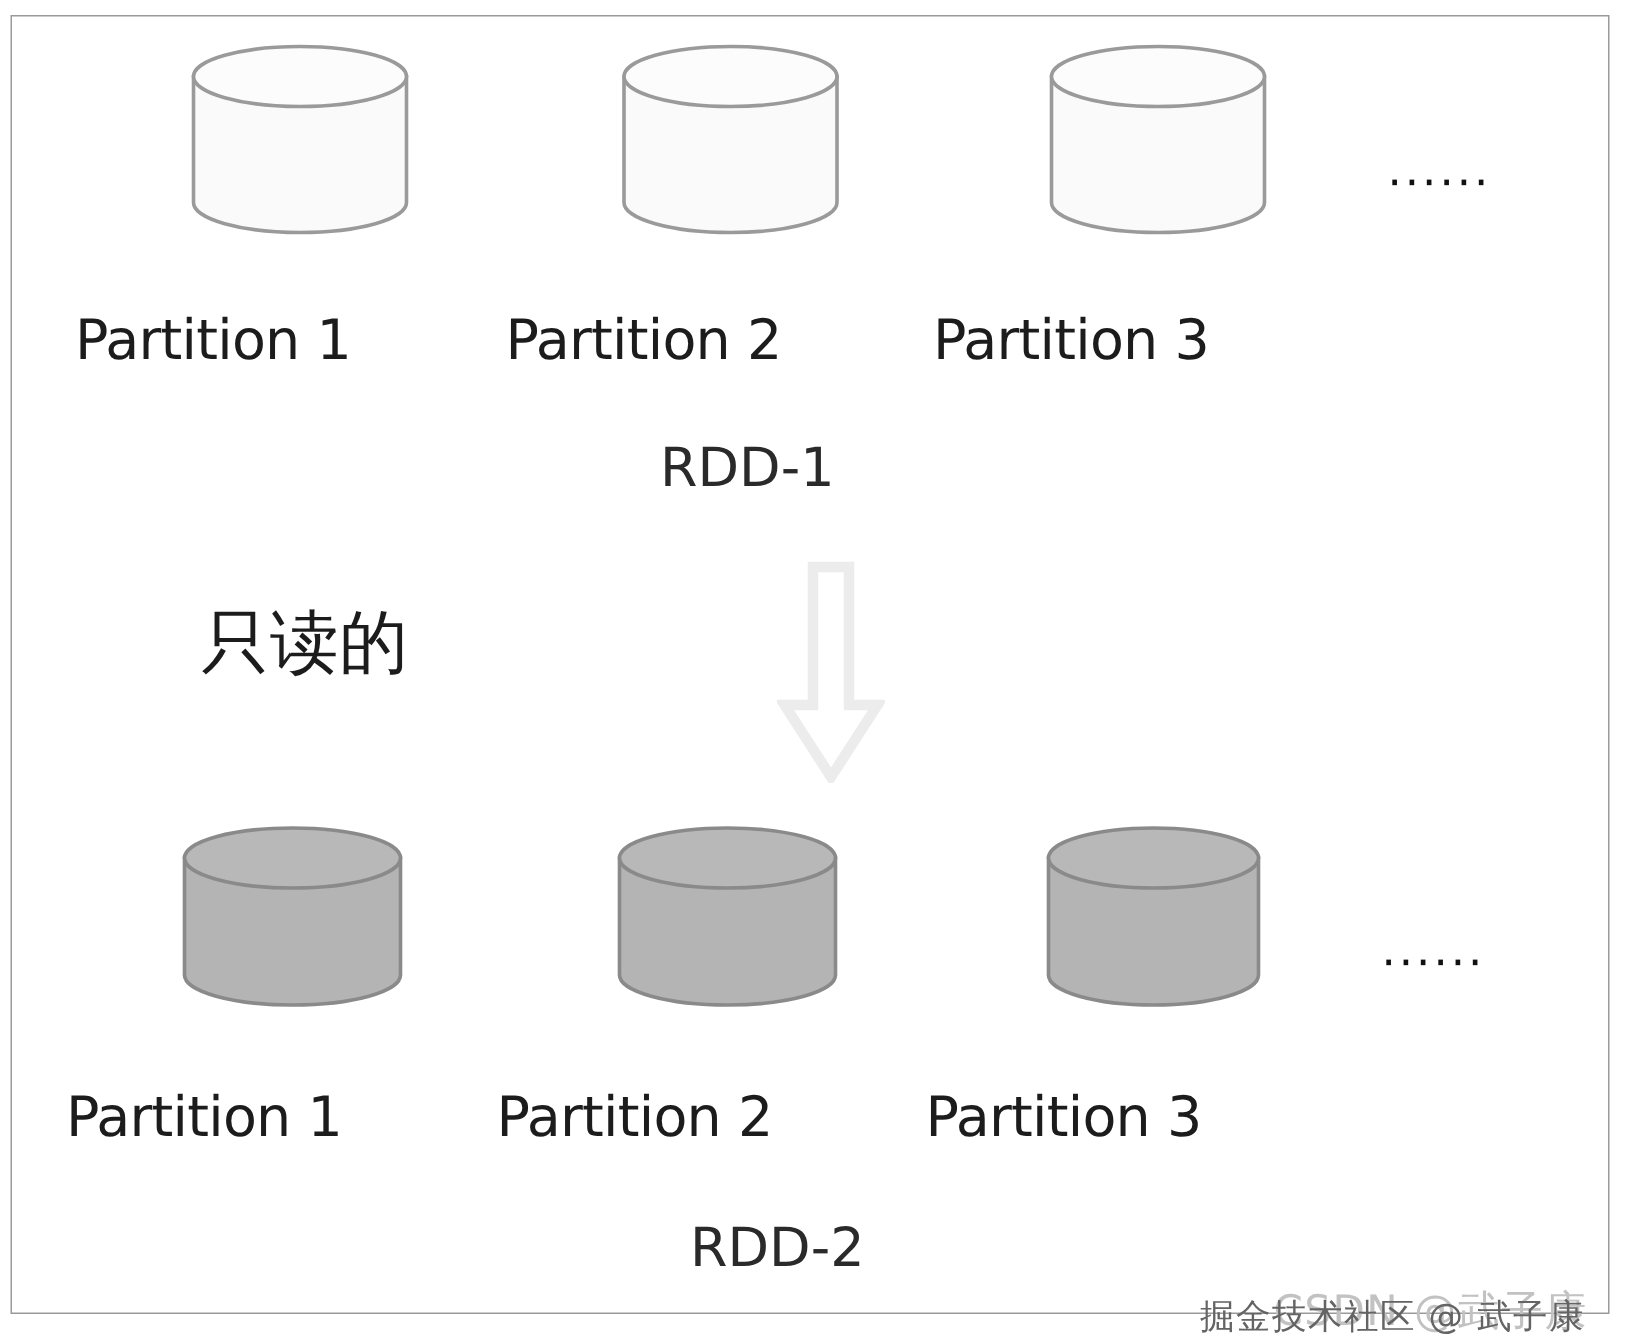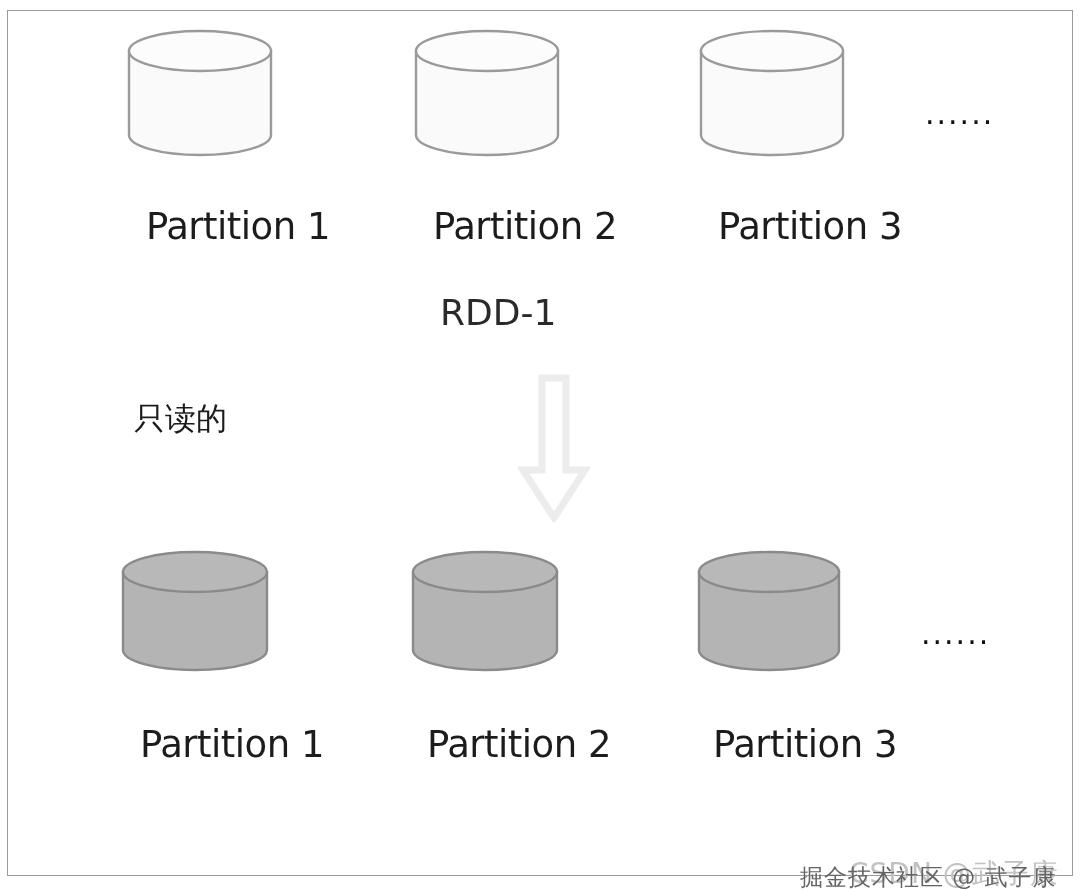--- a/index.html
+++ b/index.html
@@ -37,36 +37,36 @@
 
   
   .plabel {
     position: absolute;
     font-family: "DejaVu Sans", "Liberation Sans", sans-serif;
     font-size: 37px;
     font-weight: 400;
     color: #1c1c1c;
     letter-spacing: -0.5px;
     white-space: nowrap;
-    text-align: right;
+    text-align: left;
   }
   .rddlabel {
     position: absolute;
     font-family: "DejaVu Sans", "Liberation Sans", sans-serif;
     font-size: 36px;
     font-weight: 400;
     color: #2a2a2a;
     letter-spacing: 0px;
     white-space: nowrap;
     text-align: left;
   }
   .cnlabel {
     position: absolute;
     font-family: "DejaVu Sans", "Liberation Sans", sans-serif;
-    font-size: 31px;
+    font-size: 46px;
     font-weight: 500;
     color: #1c1c1c;
     white-space: nowrap;
   }
   .dots {
     position: absolute;
     font-family: "DejaVu Sans", "Liberation Sans", sans-serif;
     font-size: 30px;
     letter-spacing: 2px;
     color: #111111;
@@ -160,16 +160,17 @@
       <ellipse cx="73" cy="22" rx="70" ry="20" fill="#b8b8b8" stroke="#8a8a8a" stroke-width="2.4"></ellipse>
     </svg>
   </div>
 
   <div class="dots" style="left:921px; top:625px;">······</div>
 
   <div class="plabel" style="left:44px; top:723px; width:280px;">Partition 1</div>
   <div class="plabel" style="left:331px; top:723px; width:280px;">Partition 2</div>
   <div class="plabel" style="left:617px; top:723px; width:280px;">Partition 3</div>
 
+  <div class="rddlabel" style="left:460px; top:812px; width:220px;">RDD-2</div>
 
   <div class="wm-bottom" style="left:849px; top:855px;">CSDN @武子康</div>
   <div class="wm-top" style="left:800px; top:838px;">掘金技术社区 @ 武子康</div>
 </div>
 
 </body></html>

